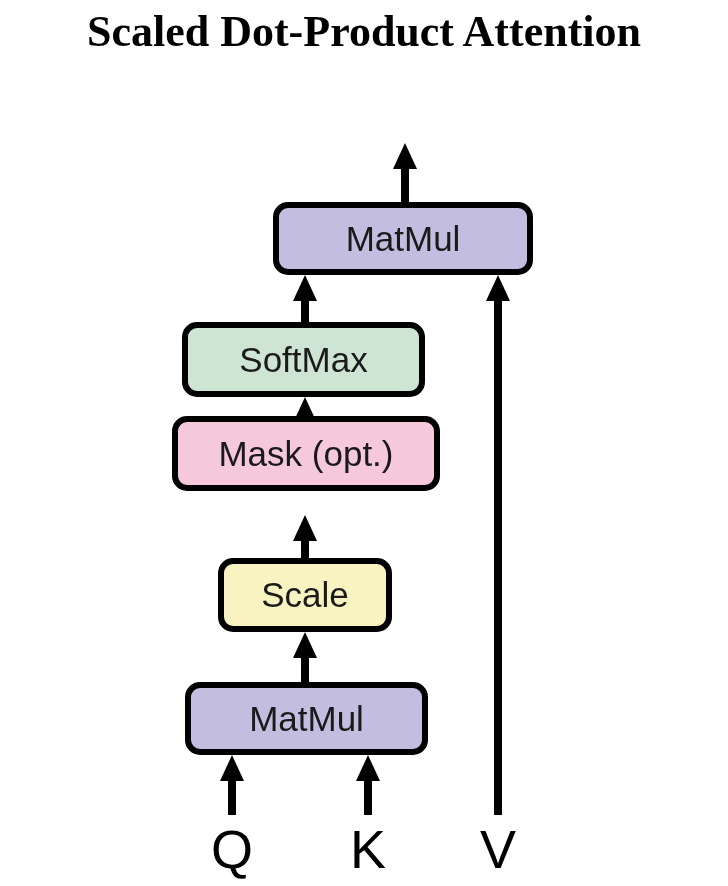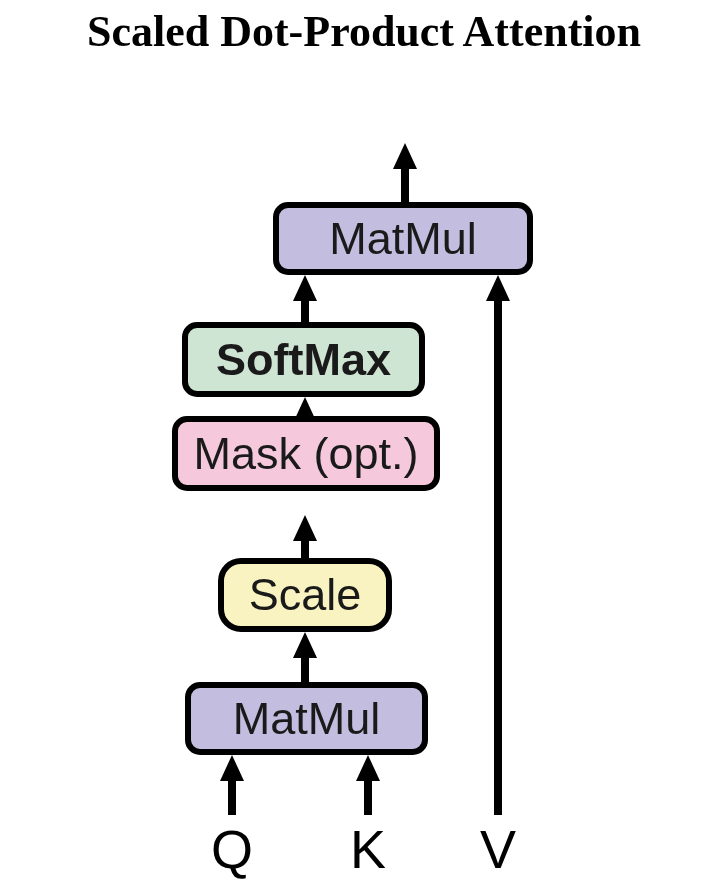--- a/index.html
+++ b/index.html
@@ -10,26 +10,26 @@
   .title{
     position:absolute;left:0;top:6px;width:728px;text-align:center;
     font-family:"Liberation Serif","DejaVu Serif",serif;
     font-size:44px;font-weight:600;color:#000;letter-spacing:0px;
     white-space:nowrap;
   }
   .box{
     position:absolute;box-sizing:border-box;
     border:6px solid #000;border-radius:15px;
     display:flex;align-items:center;justify-content:center;
-    font-size:45px;color:#1a1a1a;
+    font-size:35px;color:#1a1a1a;
   }
   .box-matmul-top   {left:273px;top:202px;width:260px;height:73px;}
   .box-softmax      {left:182px;top:322px;width:243px;height:75px;}
   .box-mask         {left:172px;top:416px;width:268px;height:75px;}
-  .box-scale        {left:218px;top:558px;width:174px;height:74px;border-radius:23px;}
+  .box-scale        {left:218px;top:558px;width:174px;height:74px;}
   .box-matmul-bottom{left:185px;top:682px;width:243px;height:73px;}
   .arrow{position:absolute;width:24px;}
   .arrow .head{
     position:absolute;top:0;left:0;width:0;height:0;
     border-left:12px solid transparent;border-right:12px solid transparent;
     border-bottom:26px solid #000;
   }
   .arrow .stem{
     position:absolute;left:8px;top:20px;width:8px;bottom:0;background:#000;
   }
@@ -61,21 +61,21 @@
 
 <div class="box box-matmul-top" style="background-color: rgb(195, 189, 224);">
   <span>MatMul</span>
 </div>
 
 <div class="arrow arrow-softmax-to-mm">
   <div class="head"></div>
   <div class="stem"></div>
 </div>
 
-<div class="box box-softmax" style="background-color: rgb(207, 229, 211); font-weight: bold;">
+<div class="box box-softmax" style="background-color: rgb(207, 229, 211);">
   <span>SoftMax</span>
 </div>
 
 <div class="arrow arrow-mask-to-sm">
   <div class="head"></div>
   <div class="stem"></div>
 </div>
 
 <div class="box box-mask" style="background-color: rgb(245, 201, 219);">
   <span>Mask (opt.)</span>

